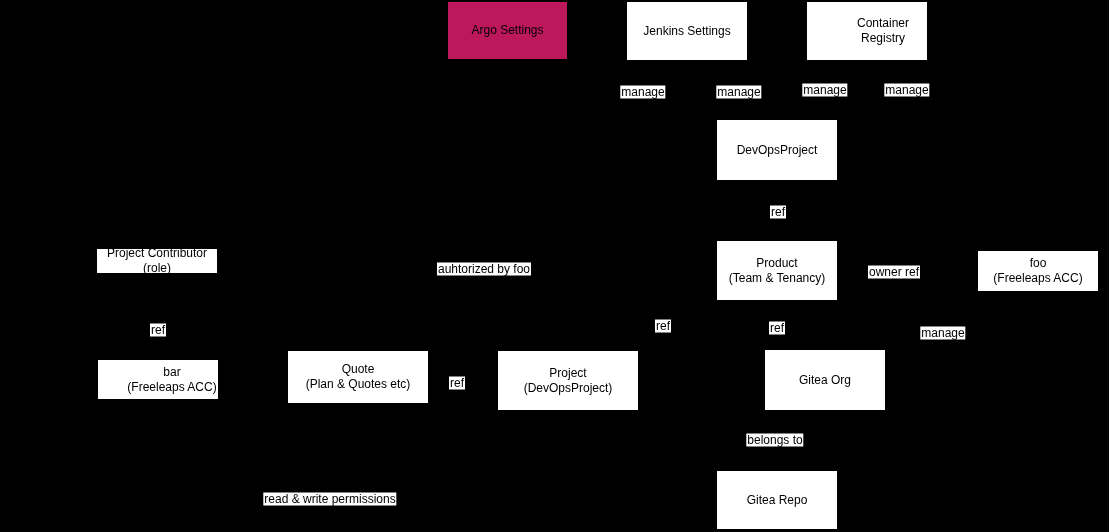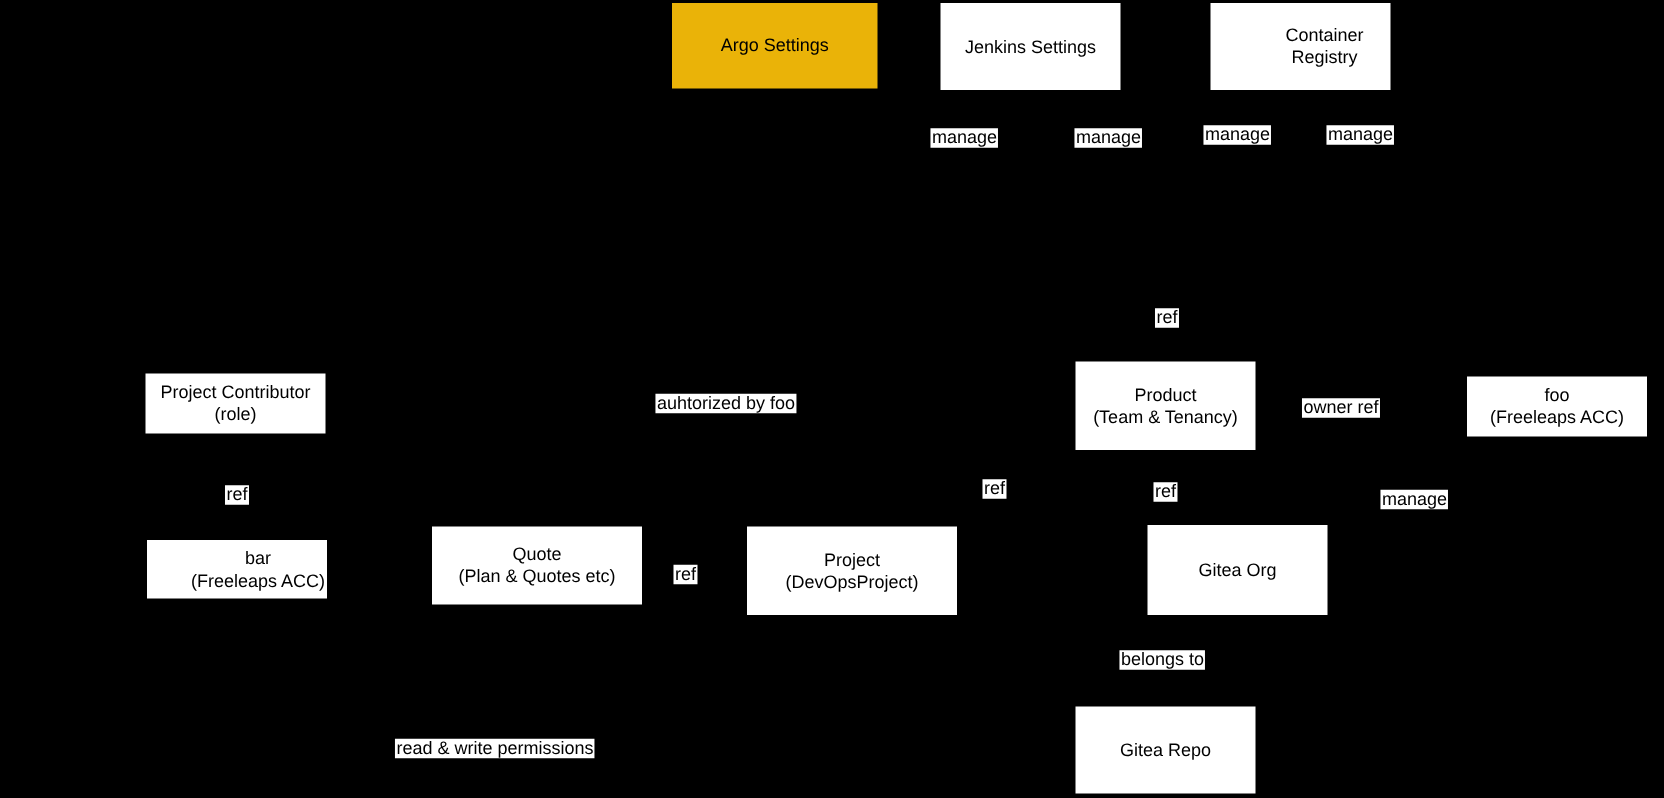--- a/index.html
+++ b/index.html
@@ -40,38 +40,41 @@
     font-size: 12px;
     line-height: 13px;
     padding: 0 1px;
     white-space: nowrap;
   }
 </style>
 </head>
 <body>
 
 <div class="diagram" style="background: rgb(0, 0, 0);">
-    <div class="node" style="left: 448px; top: 2px; width: 137px; height: 57px; background: #eab308; color: rgb(0, 0, 0); justify-content: center;">
+    <div class="node" style="left: 448px; top: 2px; width: 119px; height: 57px; background: #be185d; color: rgb(0, 0, 0); justify-content: center;">
       <span>Argo Settings</span>
     </div>
     <div class="node" style="left: 627px; top: 2px; width: 120px; height: 58px; background: rgb(255, 255, 255); color: rgb(0, 0, 0);">
       <span>Jenkins Settings</span>
     </div>
     <div class="node" style="left: 807px; top: 2px; width: 120px; height: 58px; background: rgb(255, 255, 255); color: #000000; padding-left: 32px;">
       <span>Container Registry</span>
+    </div>
+    <div class="node" style="left: 717px; top: 120px; width: 120px; height: 60px; background: rgb(255, 255, 255); color: rgb(0, 0, 0);">
+      <span>DevOpsProject</span>
     </div>
     <div class="node" style="left: 717px; top: 241px; width: 120px; height: 59px; background: rgb(255, 255, 255); color: rgb(0, 0, 0);">
       <span>Product
 (Team &amp; Tenancy)</span>
     </div>
     <div class="node" style="left: 978px; top: 251px; width: 120px; height: 40px; background: rgb(255, 255, 255); color: rgb(0, 0, 0);">
       <span>foo
 (Freeleaps ACC)</span>
     </div>
-    <div class="node" style="left: 97px; top: 249px; width: 120px; height: 40px; background: rgb(255, 255, 255); color: rgb(0, 0, 0);">
+    <div class="node" style="left: 97px; top: 249px; width: 120px; height: 24px; background: rgb(255, 255, 255); color: rgb(0, 0, 0);">
       <span>Project Contributor
 (role)</span>
     </div>
     <div class="node" style="left: 98px; top: 360px; width: 120px; height: 39px; background: rgb(255, 255, 255); color: rgb(0, 0, 0); padding-left: 28px;">
       <span>bar
 (Freeleaps ACC)</span>
     </div>
     <div class="node" style="left: 288px; top: 351px; width: 140px; height: 52px; background: rgb(255, 255, 255); color: rgb(0, 0, 0);">
       <span>Quote
 (Plan &amp; Quotes etc)</span>

